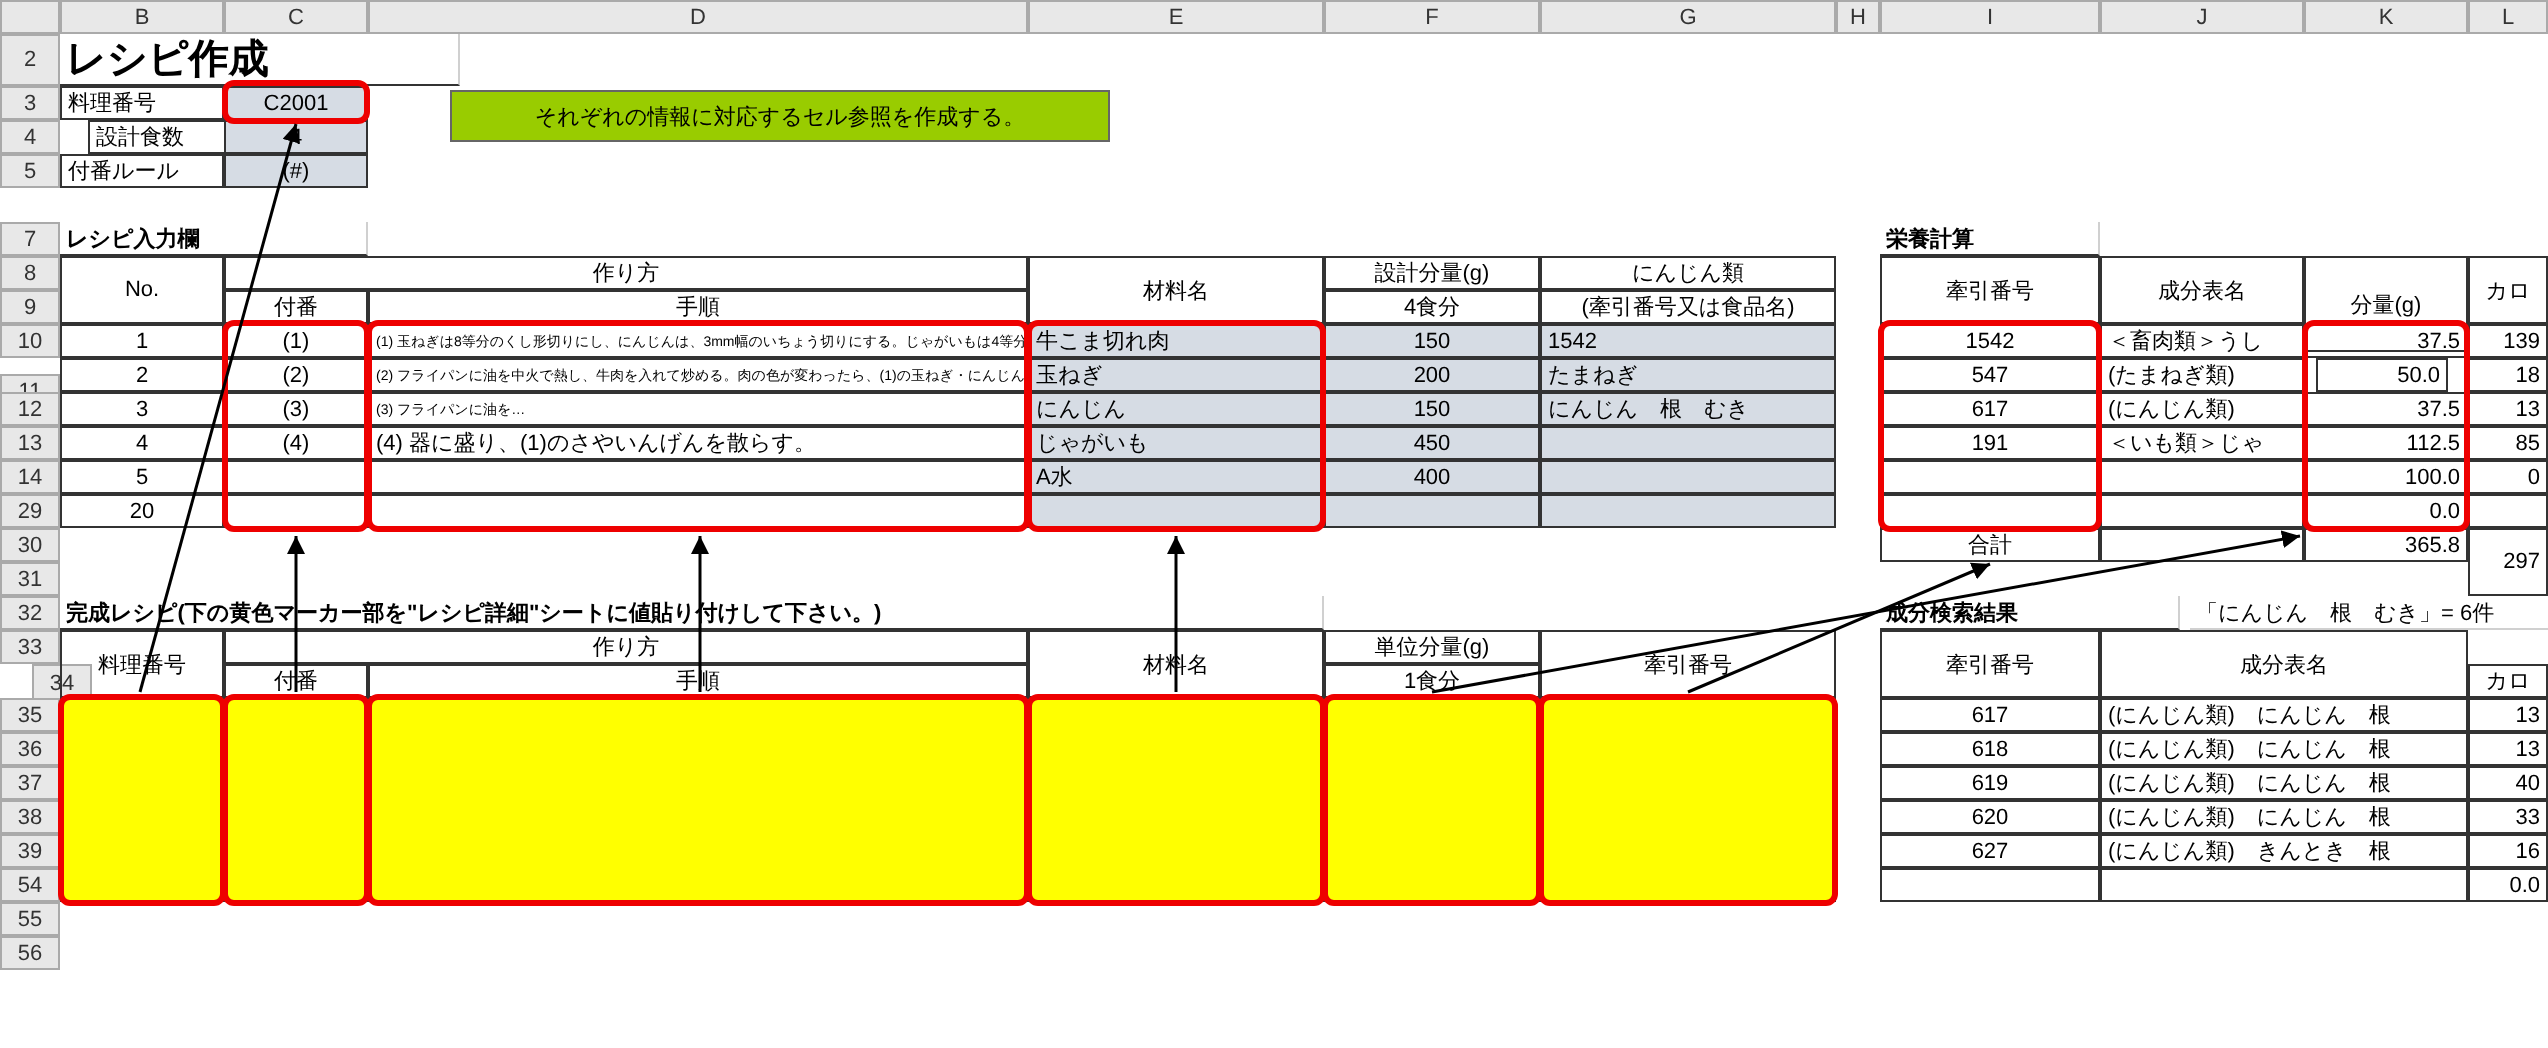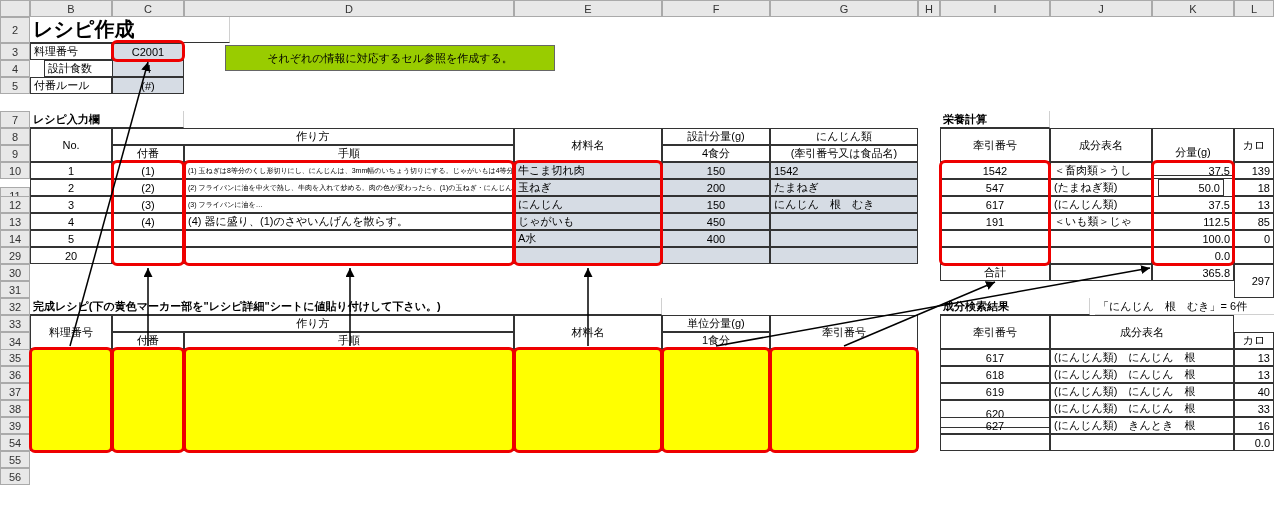--- a/index.html
+++ b/index.html
@@ -49,21 +49,21 @@
   <div class="cell row-hdr" style="left:0;top:162px;width:30px;height:17px">10</div>
   <div class="cell row-hdr" style="left:0;top:187px;width:30px;height:17px">11</div>
   <div class="cell row-hdr" style="left:0;top:196px;width:30px;height:17px">12</div>
   <div class="cell row-hdr" style="left:0;top:213px;width:30px;height:17px">13</div>
   <div class="cell row-hdr" style="left:0;top:230px;width:30px;height:17px">14</div>
   <div class="cell row-hdr" style="left:0;top:247px;width:30px;height:17px">29</div>
   <div class="cell row-hdr" style="left:0;top:264px;width:30px;height:17px">30</div>
   <div class="cell row-hdr" style="left:0;top:281px;width:30px;height:17px">31</div>
   <div class="cell row-hdr" style="left:0;top:298px;width:30px;height:17px">32</div>
   <div class="cell row-hdr" style="left:0;top:315px;width:30px;height:17px">33</div>
-  <div class="cell row-hdr" style="left:0;top:332px;width:30px;height:19px">34</div>
+  <div class="cell row-hdr" style="left:16px;top:332px;width:30px;height:19px">34</div>
   <div class="cell row-hdr" style="left:0;top:349px;width:30px;height:17px">35</div>
   <div class="cell row-hdr" style="left:0;top:366px;width:30px;height:17px">36</div>
   <div class="cell row-hdr" style="left:0;top:383px;width:30px;height:17px">37</div>
   <div class="cell row-hdr" style="left:0;top:400px;width:30px;height:17px">38</div>
   <div class="cell row-hdr" style="left:0;top:417px;width:30px;height:17px">39</div>
   <div class="cell row-hdr" style="left:0;top:434px;width:30px;height:17px">54</div>
   <div class="cell row-hdr" style="left:0;top:451px;width:30px;height:17px">55</div>
   <div class="cell row-hdr" style="left:0;top:468px;width:30px;height:17px">56</div>
 
   <div class="cell title bund" style="left:30px;top:17px;width:200px;height:26px">レシピ作成</div>
@@ -191,21 +191,21 @@
 
   <div class="cell bthin ctr" style="left:940px;top:349px;width:110px;height:17px">617</div>
   <div class="cell bthin" style="left:1050px;top:349px;width:184px;height:17px">(にんじん類)　にんじん　根</div>
   <div class="cell bthin num" style="left:1234px;top:349px;width:40px;height:17px">13</div>
   <div class="cell bthin ctr" style="left:940px;top:366px;width:110px;height:17px">618</div>
   <div class="cell bthin" style="left:1050px;top:366px;width:184px;height:17px">(にんじん類)　にんじん　根</div>
   <div class="cell bthin num" style="left:1234px;top:366px;width:40px;height:17px">13</div>
   <div class="cell bthin ctr" style="left:940px;top:383px;width:110px;height:17px">619</div>
   <div class="cell bthin" style="left:1050px;top:383px;width:184px;height:17px">(にんじん類)　にんじん　根</div>
   <div class="cell bthin num" style="left:1234px;top:383px;width:40px;height:17px">40</div>
-  <div class="cell bthin ctr" style="left:940px;top:400px;width:110px;height:28px">620</div>
+  <div class="cell bthin ctr" style="left:940px;top:400px;width:110px;height:17px">620</div>
   <div class="cell bthin" style="left:1050px;top:400px;width:184px;height:17px">(にんじん類)　にんじん　根</div>
   <div class="cell bthin num" style="left:1234px;top:400px;width:40px;height:17px">33</div>
   <div class="cell bthin ctr" style="left:940px;top:417px;width:110px;height:17px">627</div>
   <div class="cell bthin" style="left:1050px;top:417px;width:184px;height:17px">(にんじん類)　きんとき　根</div>
   <div class="cell bthin num" style="left:1234px;top:417px;width:40px;height:17px">16</div>
   <div class="cell bthin" style="left:940px;top:434px;width:110px;height:17px"></div>
   <div class="cell bthin" style="left:1050px;top:434px;width:184px;height:17px"></div>
   <div class="cell bthin num" style="left:1234px;top:434px;width:40px;height:17px">0.0</div>
 
   <div class="red-box" style="left:111px;top:40px;width:74px;height:22px"></div>

